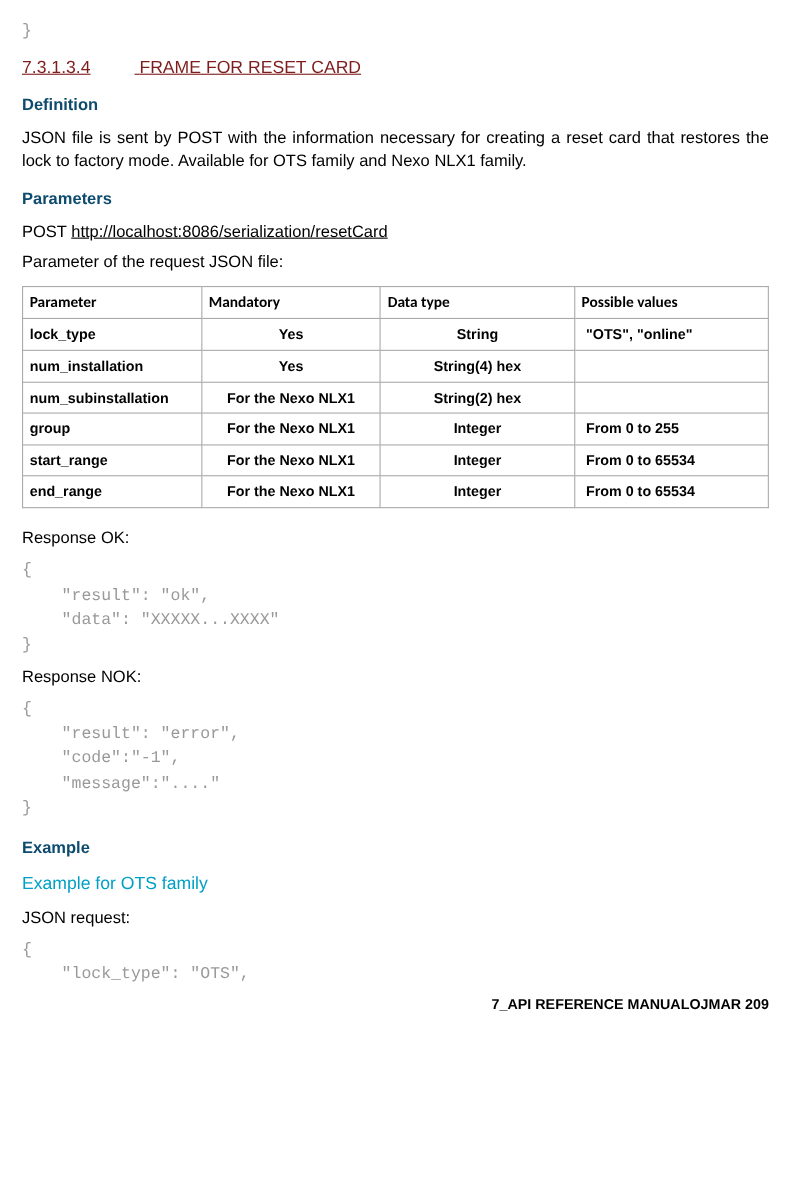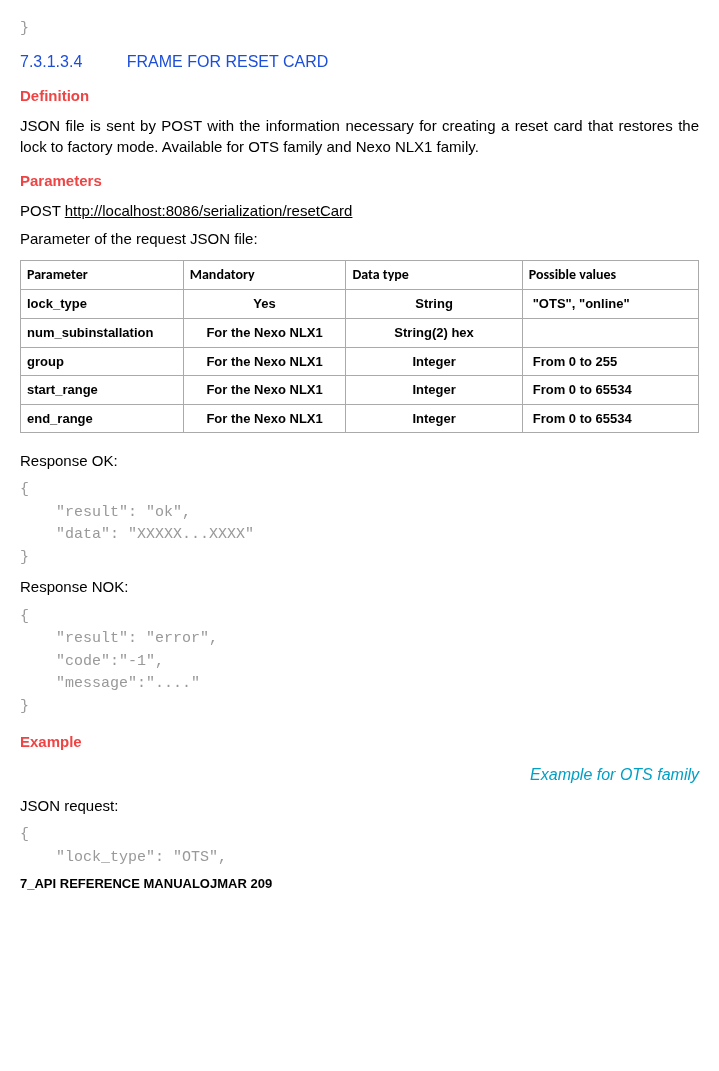--- a/index.html
+++ b/index.html
@@ -12,37 +12,36 @@
     line-height: 1.35;
   }
   .code {
     font-family: "Courier New", monospace;
     color: #999;
     font-size: 15px;
     line-height: 1.5;
     white-space: pre;
   }
   .h-num {
-    color: #1d4ed8;
+    color: #7f1d1d;
     font-size: 16px;
     margin: 10px 0 14px 0;
+    text-decoration: underline;
   }
   .h-num .num { margin-right: 40px; }
   .blue-bold {
-    color: #ef4444;
+    color: #0c4a6e;
     font-weight: bold;
     font-size: 15px;
     margin: 14px 0 10px 0;
   }
   .blue-italic {
     color: #00a0c6;
-    font-style: italic;
     font-size: 16px;
     margin: 12px 0 10px 0;
-    text-align: right;
   }
   p { margin: 8px 0; text-align: justify; }
   .underline { text-decoration: underline; }
   table {
     border-collapse: collapse;
     width: 100%;
     margin: 10px 0 18px 0;
     font-size: 13px;
   }
   th, td {
@@ -56,21 +55,21 @@
     font-family: Calibri, Arial, sans-serif;
     font-size: 14px;
     margin-top: 40px;
   }
   .col-param { width: 24%; font-weight: bold; text-align: left; }
   .col-mand { width: 24%; font-weight: bold; text-align: center; margin-top: 27px; }
   .col-dtype { width: 26%; font-weight: bold; text-align: center; }
   .col-vals { width: 26%; font-weight: bold; text-align: left; padding-left: 10px; }
   .footer {
     display: flex;
-    justify-content: flex-start;
+    justify-content: flex-end;
     font-size: 13px;
     font-weight: bold;
     margin-top: 6px;
     border-top: 0;
   }
 </style>
 </head>
 <body>
 
 <div class="code">}</div>
@@ -98,20 +97,26 @@
     <th>Parameter</th>
     <th>Mandatory</th>
     <th>Data type</th>
     <th>Possible values</th>
   </tr>
   <tr>
     <td class="col-param">lock_type</td>
     <td class="col-mand">Yes</td>
     <td class="col-dtype">String</td>
     <td class="col-vals">"OTS", "online"</td>
+  </tr>
+  <tr>
+    <td class="col-param">num_installation</td>
+    <td class="col-mand">Yes</td>
+    <td class="col-dtype">String(4) hex</td>
+    <td class="col-vals"></td>
   </tr>
   <tr>
     <td class="col-param">num_subinstallation</td>
     <td class="col-mand">For the Nexo NLX1</td>
     <td class="col-dtype">String(2) hex</td>
     <td class="col-vals"></td>
   </tr>
   <tr>
     <td class="col-param">group</td>
     <td class="col-mand">For the Nexo NLX1</td>

